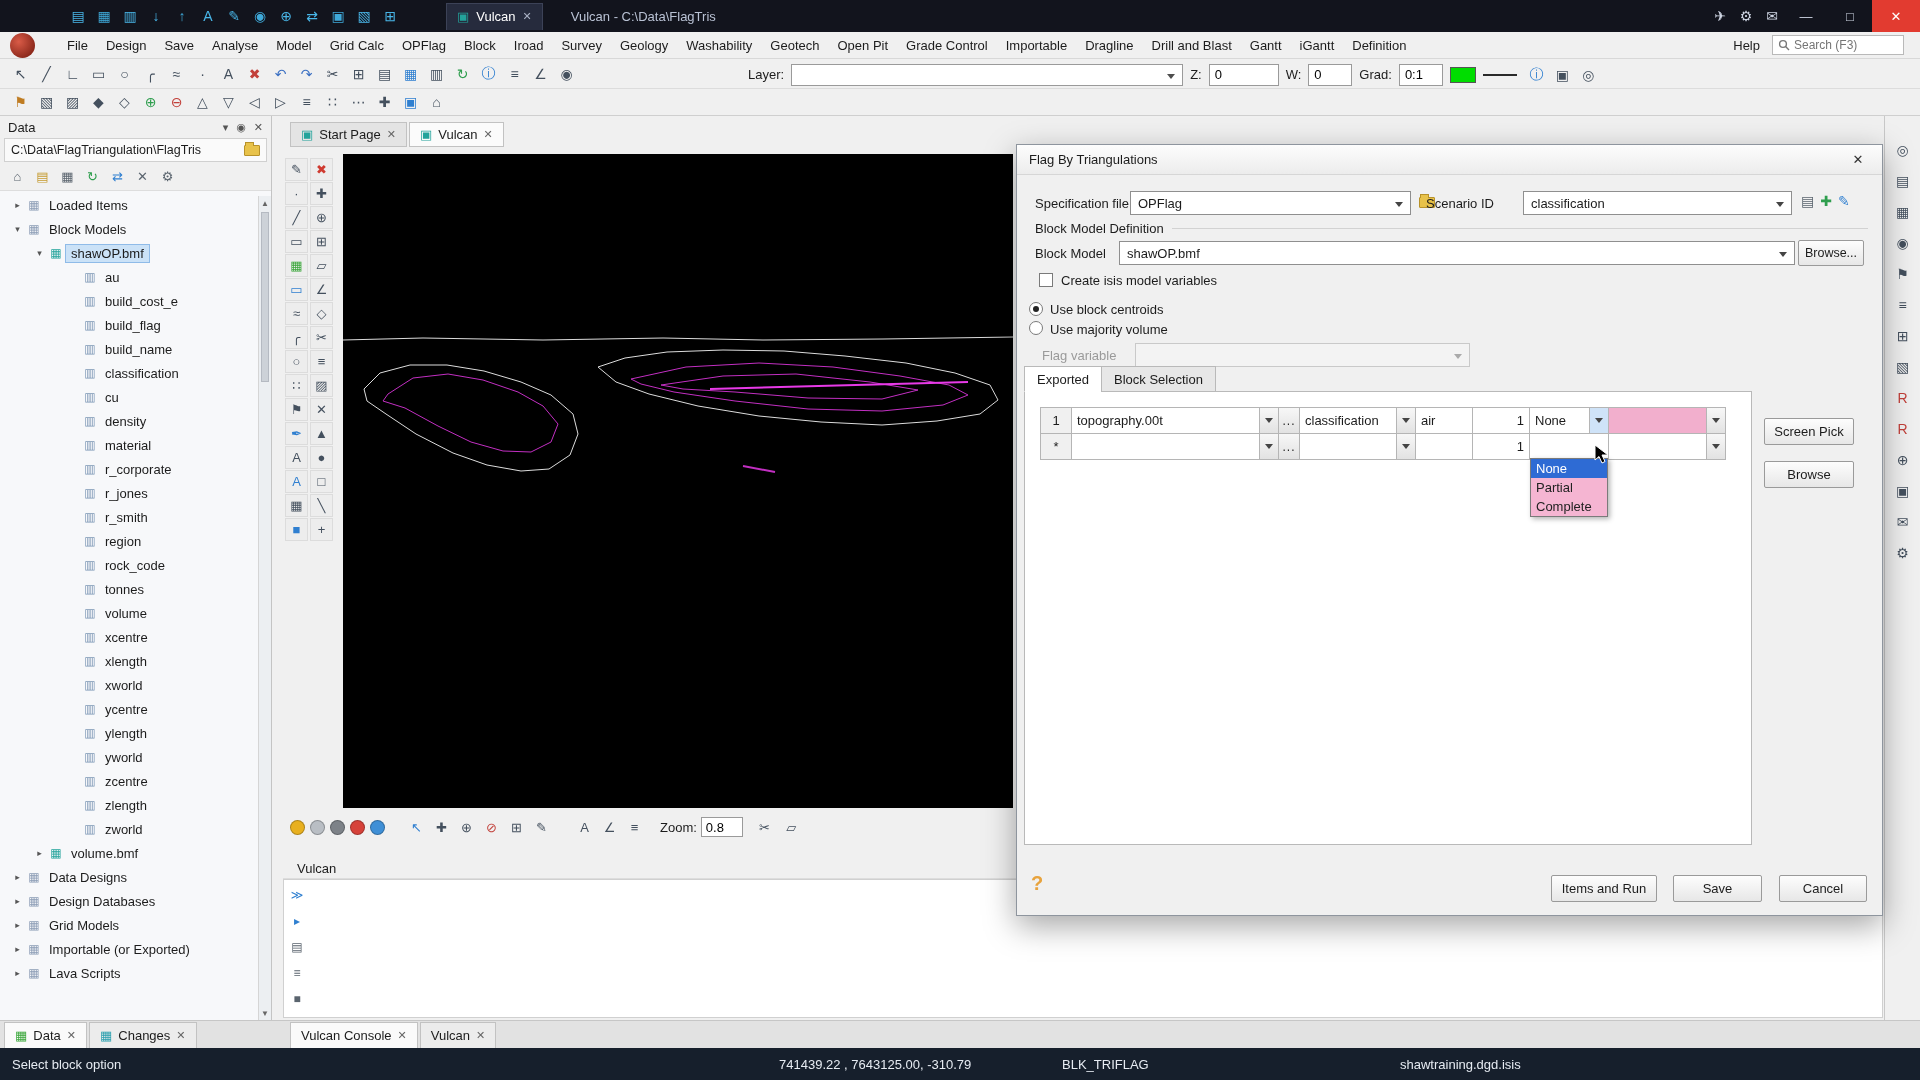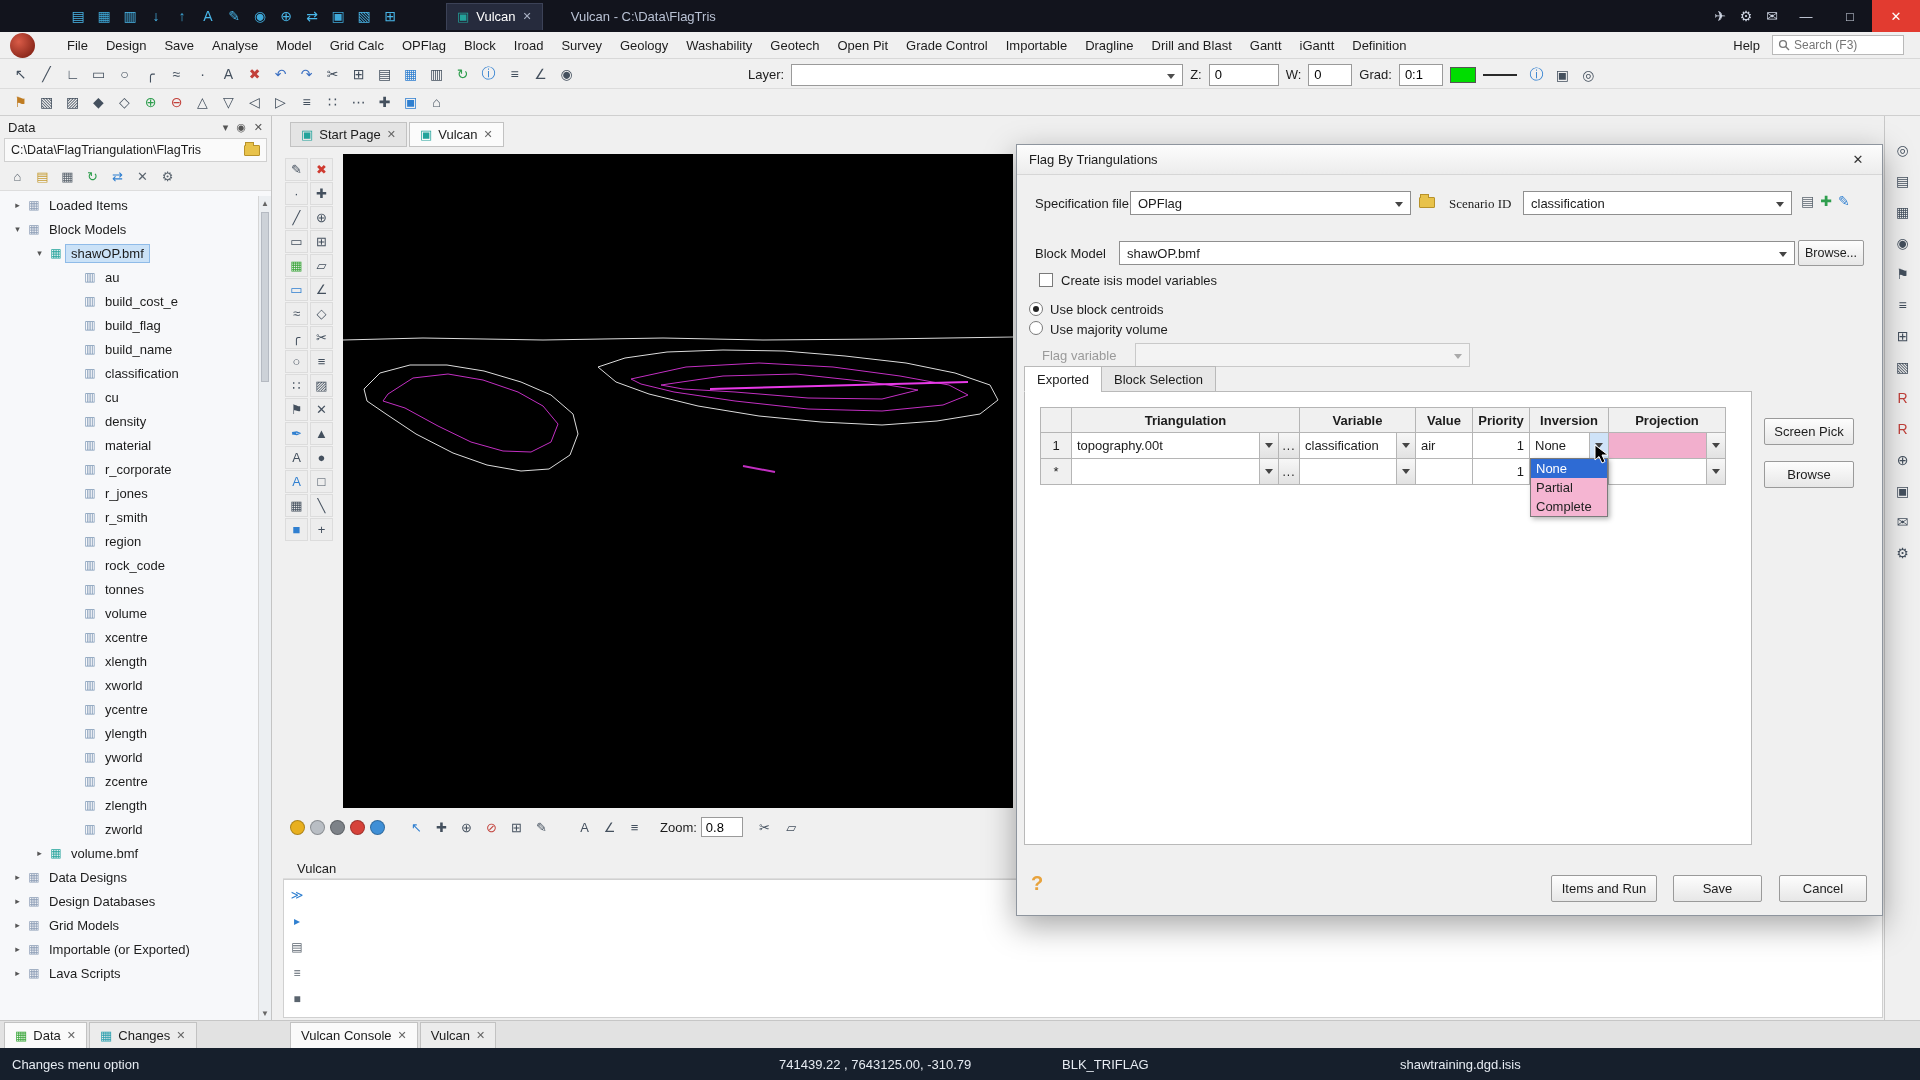--- a/index.html
+++ b/index.html
@@ -712,48 +712,51 @@
       </div>
 
       <div class="bs-tab">
         <span>Vulcan</span>
         <span class="x">✕</span>
       </div>
     </div>
 </div>
 
 <div class="statusbar">
-  <span class="sb-msg">Changes menu option</span>
+  <span class="sb-msg">Select block option</span>
   <span class="sb-coords">741439.22 , 7643125.00, -310.79</span>
   <span class="sb-mode">BLK_TRIFLAG</span>
   <span class="sb-file">shawtraining.dgd.isis</span>
 </div>
 
 <div class="dialog">
   <div class="dlg-title">
     <span>Flag By Triangulations</span>
     <span class="dlg-close">✕</span>
   </div>
 
   <span class="dlg-label" style="left:18px;top:51px;">Specification file</span>
   <span class="dlg-combo" style="left:113px;top:46px;width:281px;">
       <span>OPFlag</span>
     </span>
   <span class="folder-ico" style="position:absolute;left:402px;top:52px;"></span>
-  <span class="dlg-label" style="left:432px;top:51px;font-family:Liberation Serif, serif;">Scenario ID</span>
+  <span class="dlg-label" style="left:409px;top:51px;">Scenario ID</span>
   <span class="dlg-combo" style="left:506px;top:46px;width:269px;">
       <span>classification</span>
     </span>
   <span style="position:absolute;left:784px;top:48px;display:flex;gap:6px;">
 
   <span style="font-size: 14px; color: rgb(90, 100, 110);">▤</span>
       <span style="font-size: 14px; color: rgb(47, 158, 78);">✚</span>
       <span style="font-size: 14px; color: rgb(47, 127, 208);">✎</span>
     </span>
 
+  <div class="group-sep" style="top:76px;">
+    <span>Block Model Definition</span>
+  </div>
 
   <span class="dlg-label" style="left:18px;top:101px;">Block Model</span>
   <span class="dlg-combo" style="left:102px;top:96px;width:676px;">
       <span>shawOP.bmf</span>
     </span>
   <div class="dlg-btn" style="left:781px;top:95px;width:66px;height:26px;font-size:12.5px;">Browse...</div>
 
   <span class="checkbox" style="left:22px;top:128px;"></span>
   <span class="dlg-label" style="left:44px;top:128px;">Create isis model variables</span>
 
@@ -766,30 +769,20 @@
   <span class="dlg-combo disabled" style="left:118px;top:198px;width:335px;"></span>
 
   <div class="dlg-tabs">
 
   <div class="dlg-tab active">Exported</div>
       <div class="dlg-tab">Block Selection</div>
     </div>
   <div class="tab-page"></div>
 
   <div class="grid">
-    <div class="grow ghead">
-
-    <div class="gcell" style="width: 31px;"></div>
-        <div class="gcell" style="width: 228px;">Triangulation</div>
-        <div class="gcell" style="width: 116px;">Variable</div>
-        <div class="gcell" style="width: 57px;">Value</div>
-        <div class="gcell" style="width: 57px;">Priority</div>
-        <div class="gcell" style="width: 79px;">Inversion</div>
-        <div class="gcell" style="width: 117px;">Projection</div>
-      </div>
     <div class="grow">
       <div class="gcell c-num">1</div>
       <div class="gcell c-tri">
         <span class="cell-text">topography.00t</span>
         <span class="cell-btn arrow-btn"></span>
         <span class="cell-btn dots-btn">...</span>
       </div>
       <div class="gcell c-var">
         <span class="cell-text">classification</span>
         <span class="cell-btn arrow-btn"></span>

